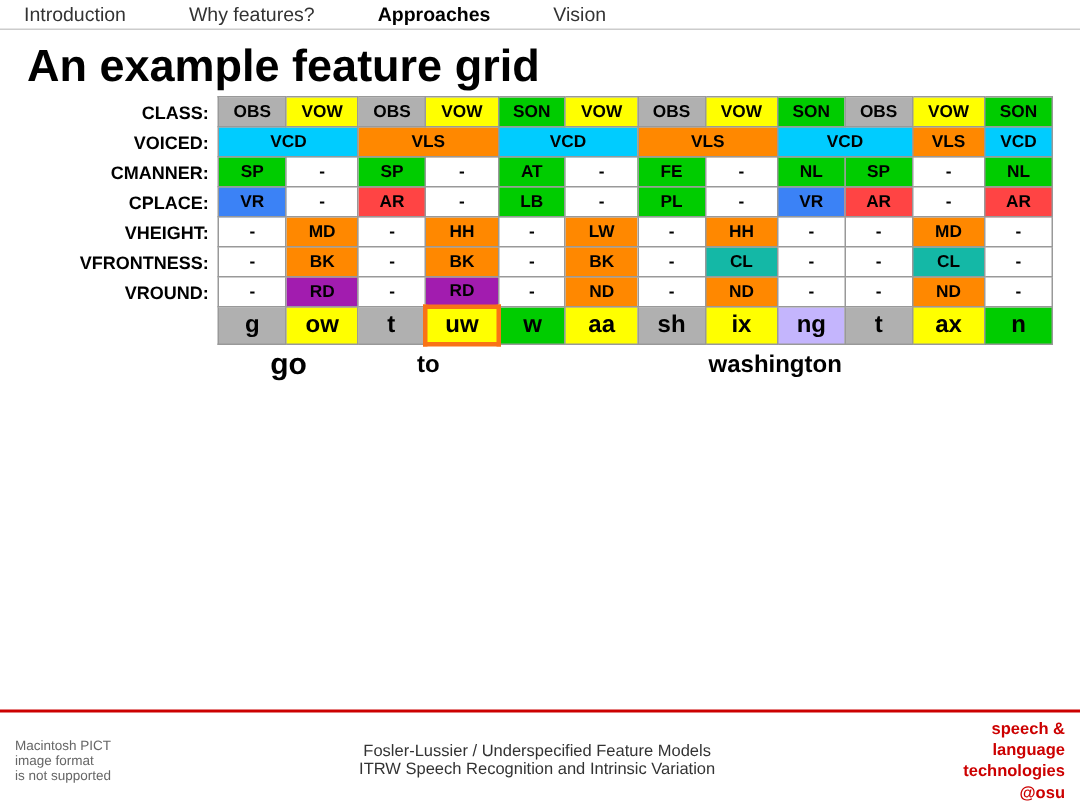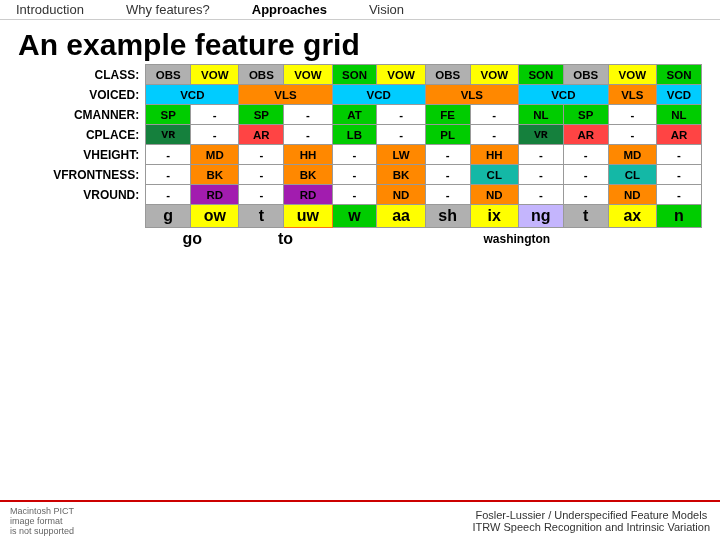--- a/index.html
+++ b/index.html
@@ -76,21 +76,21 @@
     
     .cell-obs { background: #b0b0b0; color: black; }
     .cell-vow { background: #ffff00; color: black; }
     .cell-son { background: #00cc00; color: black; }
     .cell-vcd { background: #00ccff; color: black; }
     .cell-vls { background: #ff8800; color: black; }
     .cell-sp  { background: #00cc00; color: black; }
     .cell-at  { background: #00cc00; color: black; }
     .cell-fe  { background: #00cc00; color: black; }
     .cell-nl  { background: #00cc00; color: black; }
-    .cell-vr  { background: #15803d; color: black; font-family: Liberation Mono, monospace; }
+    .cell-vr  { background: #3b82f6; color: black; }
     .cell-ar  { background: #ff4444; color: black; }
     .cell-lb  { background: #00cc00; color: black; }
     .cell-pl  { background: #00cc00; color: black; }
     .cell-md  { background: #ff8800; color: black; }
     .cell-hh  { background: #ff8800; color: black; }
     .cell-lw  { background: #ff8800; color: black; }
     .cell-bk  { background: #ff8800; color: black; }
     .cell-cl  { background: #14b8a6; color: black; }
     .cell-rd  { background: #a21caf; color: black; }
     .cell-nd  { background: #ff8800; color: black; }
@@ -253,44 +253,50 @@
       <td class="cell-nd">ND</td>
       <td class="cell-dash">-</td>
     </tr>
 
 
     <tr>
       <td class="row-label"></td>
       <td style="border:1px solid #999; font-size:16px; font-weight:bold; background:#b0b0b0; text-align:center;">g</td>
       <td style="border:1px solid #999; font-size:16px; font-weight:bold; background:#ffff00; text-align:center;">ow</td>
       <td style="border:1px solid #999; font-size:16px; font-weight:bold; background:#b0b0b0; text-align:center;">t</td>
-      <td style="border:1px solid #f97316; font-size:16px; font-weight:bold; background:#ffff00; text-align:center;">uw</td>
+      <td style="border:3px solid #f97316; font-size:16px; font-weight:bold; background:#ffff00; text-align:center;">uw</td>
       <td style="border:1px solid #999; font-size:16px; font-weight:bold; background:#00cc00; text-align:center;">w</td>
       <td style="border:1px solid #999; font-size:16px; font-weight:bold; background:#ffff00; text-align:center;">aa</td>
       <td style="border:1px solid #999; font-size:16px; font-weight:bold; background:#b0b0b0; text-align:center;">sh</td>
       <td style="border:1px solid #999; font-size:16px; font-weight:bold; background:#ffff00; text-align:center;">ix</td>
       <td style="border:1px solid #999; font-size:16px; font-weight:bold; background:#c4b5fd; text-align:center;">ng</td>
       <td style="border:1px solid #999; font-size:16px; font-weight:bold; background:#b0b0b0; text-align:center;">t</td>
       <td style="border:1px solid #999; font-size:16px; font-weight:bold; background:#ffff00; text-align:center;">ax</td>
       <td style="border:1px solid #999; font-size:16px; font-weight:bold; background:#00cc00; text-align:center;">n</td>
     </tr>
 
     <tr>
       <td class="row-label"></td>
-      <td colspan="2" style="border:none; font-size:16px; font-weight:bold; text-align:center;">go</td>
+      <td colspan="2" style="border:none; font-size:20px; font-weight:bold; text-align:center;">go</td>
       <td colspan="2" style="border:none; font-size:16px; font-weight:bold; text-align:center;">to</td>
-      <td colspan="8" style="border:none; font-size:12px; font-weight:bold; text-align:center;">washington</td>
+      <td colspan="8" style="border:none; font-size:16px; font-weight:bold; text-align:center;">washington</td>
     </tr>
   </tbody>
     </table>
 </div>
 
 <div id="bottom-area">
   <div class="bottom-left">
     <span>Macintosh PICT</span><br>
     <span>image format</span><br>
     <span>is not supported</span>
   </div>
   <div class="bottom-center">
     <span>Fosler-Lussier / Underspecified Feature Models</span><br>
     <span>ITRW Speech Recognition and Intrinsic Variation</span>
   </div>
+  <div class="bottom-right">
+    <span>speech &amp;</span><br>
+    <span>language</span><br>
+    <span>technologies</span><br>
+    <span>@osu</span>
+  </div>
 </div>
 
 </body></html>

